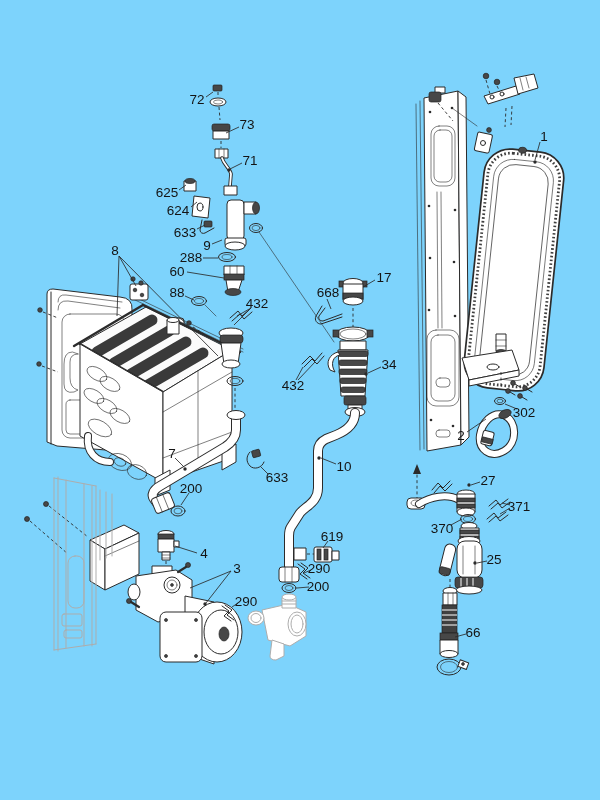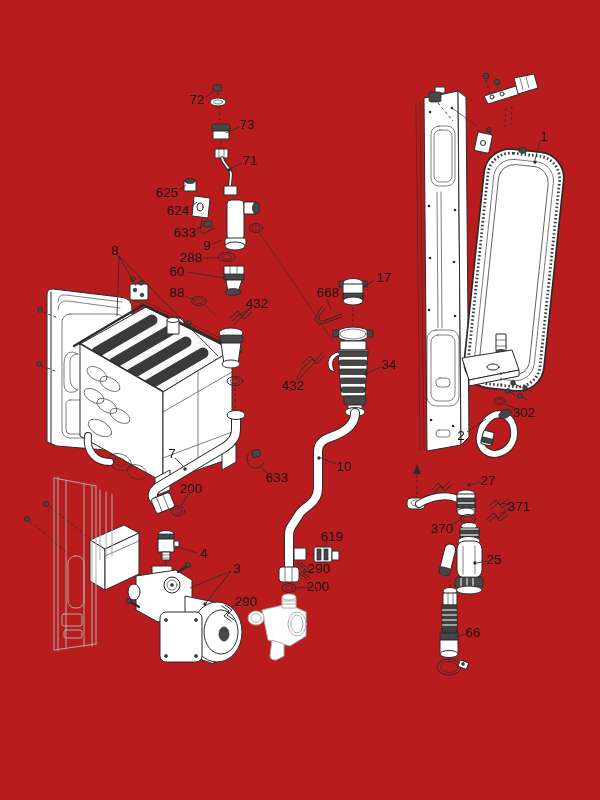--- a/index.html
+++ b/index.html
@@ -1,16 +1,16 @@
 <!DOCTYPE html>
 <html><head>
 <meta charset="utf-8">
 <style>
   html,body{margin:0;padding:0;background:#fff;}
-  #stage{width:600px;height:800px;position:relative;background:#b91c1c;overflow:hidden;
+  #stage{width:600px;height:800px;position:relative;background:#7dd3fc;overflow:hidden;
          font-family:"Liberation Sans", sans-serif;}
   svg{display:block}
   .k  {stroke:#2b2b2b;fill:none;stroke-width:1;stroke-linecap:round;stroke-linejoin:round}
   .thin{stroke:#2b2b2b;fill:none;stroke-width:.6;stroke-linecap:round}
   .kw {stroke:#2b2b2b;fill:#ffffff;stroke-width:1;stroke-linejoin:round}
   .kf {stroke:#2b2b2b;fill:#fbfbfb;stroke-width:1;stroke-linejoin:round}
   .kd {stroke:#222;fill:#474747;stroke-width:.7}
   .kt {stroke:#2b2b2b;fill:none;stroke-width:2.4;stroke-linecap:round}
   .tube{stroke:#3a3a3a;stroke-width:11;stroke-linecap:round;fill:none}
   .po {stroke:#2b2b2b;stroke-width:10;fill:none;stroke-linecap:round;stroke-linejoin:round}

